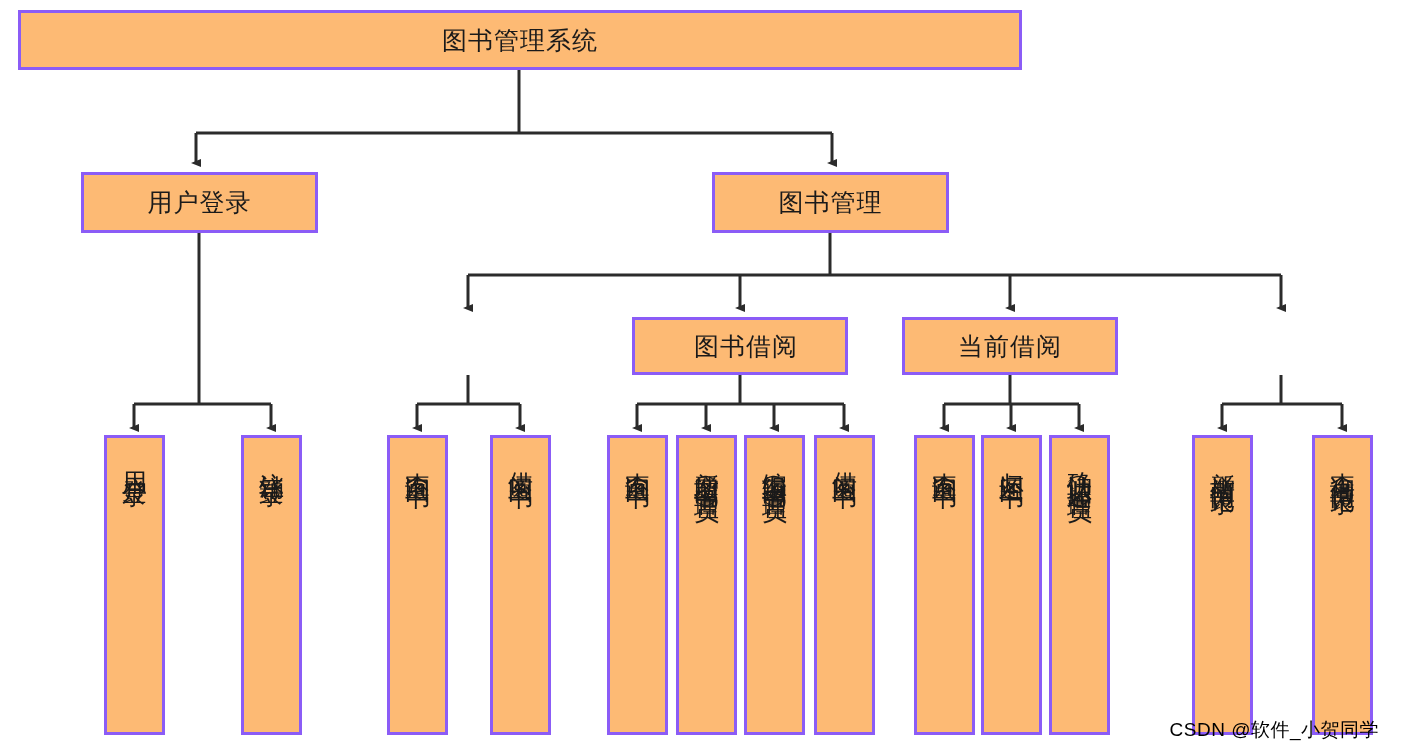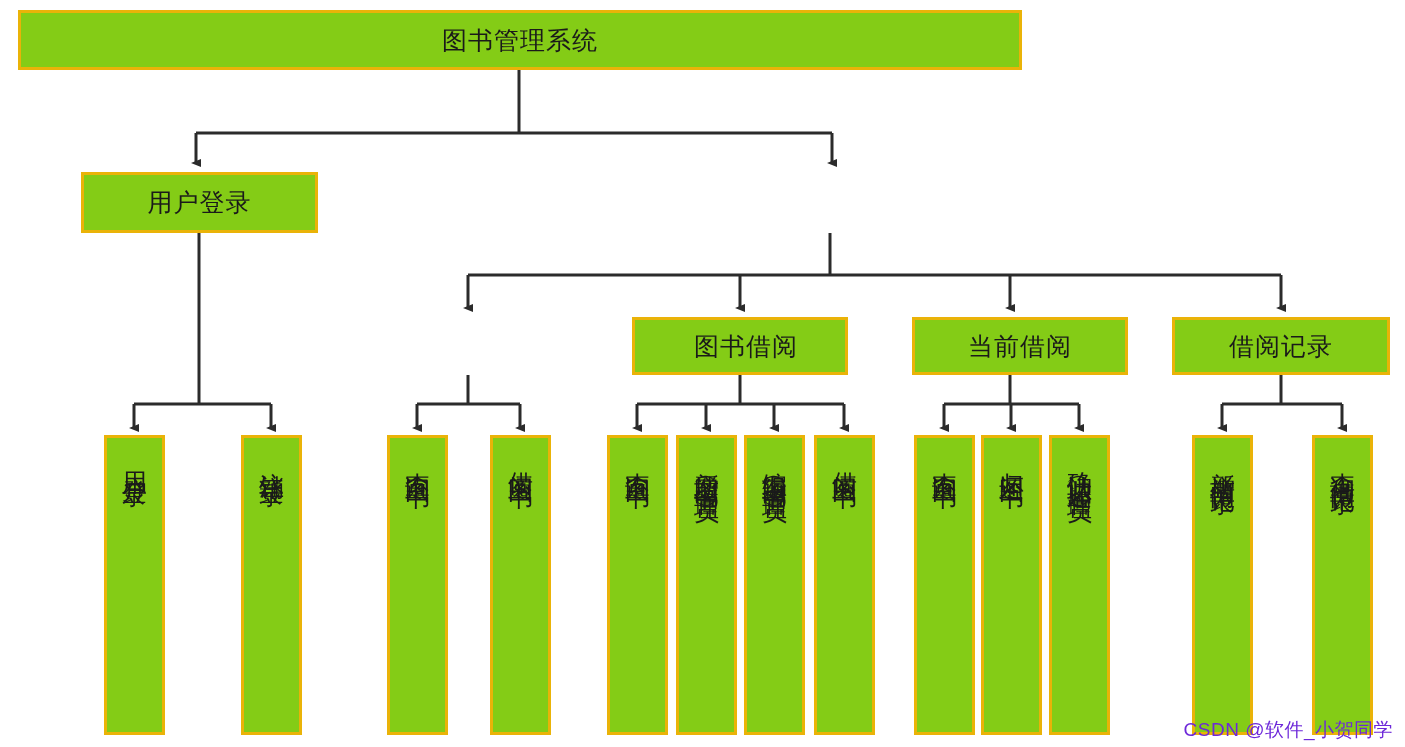--- a/index.html
+++ b/index.html
@@ -21,22 +21,22 @@
     position: absolute;
     left: 0;
     top: 0;
     width: 1405px;
     height: 747px;
     pointer-events: none;
   }
   .node {
     position: absolute;
     box-sizing: border-box;
-    background: #84cc16;
-    border: 3px solid #eab308;
+    background: #fdba74;
+    border: 3px solid #8b5cf6;
     display: flex;
     align-items: center;
     justify-content: center;
     color: #1a1a1a;
   }
   .node.horiz {
     font-size: 25px;
     letter-spacing: 1px;
   }
   .node.leaf {
@@ -47,24 +47,24 @@
   }
   .node.leaf .vtext {
     writing-mode: vertical-rl;
     text-orientation: upright;
     letter-spacing: 4px;
     line-height: 1;
     white-space: nowrap;
   }
   #watermark {
     position: absolute;
-    right: 12px;
+    right: 26px;
     bottom: 4px;
     font-size: 19px;
-    color: #6d28d9;
+    color: #000000;
     letter-spacing: 0.5px;
     white-space: nowrap;
   }
 </style>
 </head>
 <body>
 
 <div id="canvas">
 
   <svg class="wires" viewBox="0 0 1405 747">
@@ -118,33 +118,33 @@
   </svg>
 
   <div class="node horiz" style="left:18px; top:10px; width:1004px; height:60px;">
     <span>图书管理系统</span>
   </div>
 
   <div class="node horiz" style="left:81px; top:172px; width:237px; height:61px;">
     <span>用户登录</span>
   </div>
 
+  <div class="node horiz" style="left:712px; top:172px; width:237px; height:61px;">
+    <span>图书管理</span>
+  </div>
 
 
   <div class="node horiz" style="left:632px; top:317px; width:216px; height:58px;padding-left:12px;">
     <span>图书借阅</span>
   </div>
 
-  <div class="node horiz" style="left:902px; top:317px; width:216px; height:58px;margin-left:10px;">
+  <div class="node horiz" style="left:902px; top:317px; width:216px; height:58px;">
     <span>当前借阅</span>
   </div>
 
-  <div class="node horiz" style="left:1172px; top:317px; width:218px; height:58px;">
-    <span>借阅记录</span>
-  </div>
 
   <div class="node leaf" style="left:104px; top:435px; width:61px; height:300px;">
     <span class="vtext">用户登录</span>
   </div>
 
   <div class="node leaf" style="left:241px; top:435px; width:61px; height:300px;">
     <span class="vtext">注销登录</span>
   </div>
 
   <div class="node leaf" style="left:387px; top:435px; width:61px; height:300px;">

